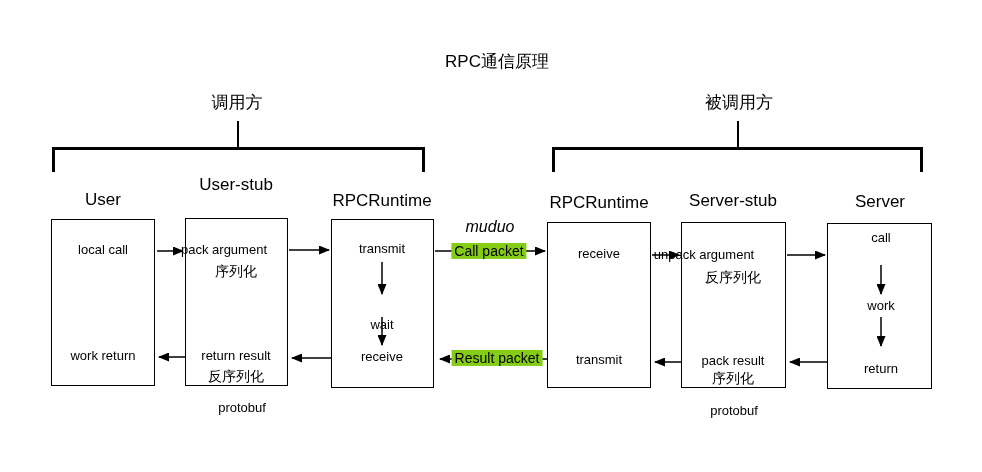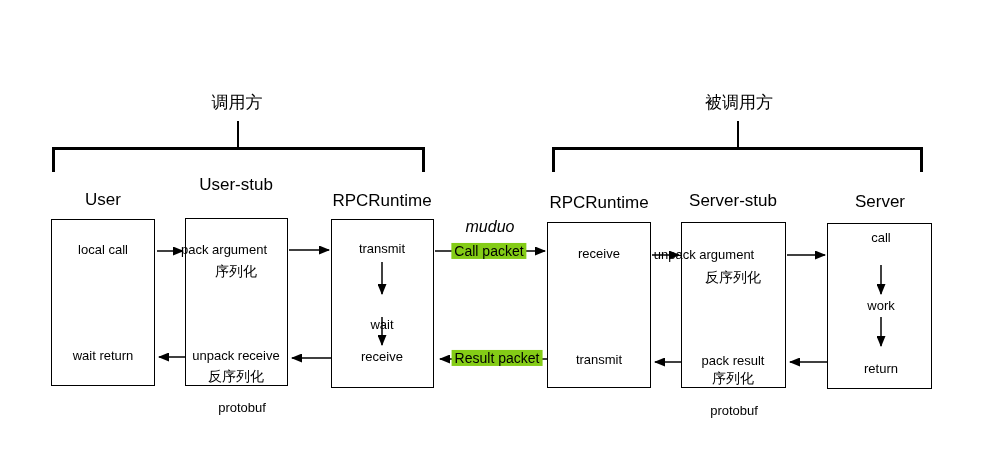--- a/index.html
+++ b/index.html
@@ -35,20 +35,21 @@
     height:25px;
   }
   .stem{position:absolute;width:2px;background:#000;}
   #wires{position:absolute;left:0;top:0;z-index:2;pointer-events:none;}
 </style>
 </head>
 <body>
 
 <div id="canvas">
 
+  <div class="ctext title" style="left:497px;top:62px;">RPC通信原理</div>
 
   <div class="ctext group-label" style="left:237px;top:103px;">调用方</div>
   <div class="stem" style="left:237px;top:121px;height:26px;"></div>
   <div class="bracket" style="left:52px;top:147px;width:373px;"></div>
 
   <div class="ctext group-label" style="left:739px;top:103px;">被调用方</div>
   <div class="stem" style="left:737px;top:121px;height:26px;"></div>
   <div class="bracket" style="left:552px;top:147px;width:371px;"></div>
 
   <div class="ctext box-title" style="left:103px;top:200px;">User</div>
@@ -59,25 +60,25 @@
   <div class="ctext box-title" style="left:880px;top:202px;">Server</div>
 
   <div class="node-box" style="left:51px;top:219px;width:104px;height:167px;"></div>
   <div class="node-box" style="left:185px;top:218px;width:103px;height:168px;"></div>
   <div class="node-box" style="left:331px;top:219px;width:103px;height:169px;"></div>
   <div class="node-box" style="left:547px;top:222px;width:104px;height:166px;"></div>
   <div class="node-box" style="left:681px;top:222px;width:105px;height:166px;"></div>
   <div class="node-box" style="left:827px;top:223px;width:105px;height:166px;"></div>
 
   <div class="ctext itext" style="left:103px;top:250px;">local call</div>
-  <div class="ctext itext" style="left:103px;top:356px;">wait return</div>
+  <div class="ctext itext" style="left:103px;top:356px;">work return</div>
 
   <div class="ctext itext" style="left:224px;top:250px;">pack argument</div>
   <div class="ctext csub" style="left:236px;top:271px;">序列化</div>
-  <div class="ctext itext" style="left:236px;top:356px;">unpack receive</div>
+  <div class="ctext itext" style="left:236px;top:356px;">return result</div>
   <div class="ctext csub" style="left:236px;top:376px;">反序列化</div>
   <div class="ctext footnote" style="left:242px;top:408px;">protobuf</div>
 
   <div class="ctext itext" style="left:382px;top:249px;">transmit</div>
   <div class="ctext itext" style="left:382px;top:308px;margin-top:17px;">wait</div>
   <div class="ctext itext" style="left:382px;top:357px;">receive</div>
 
   <div class="ctext itext" style="left:599px;top:254px;">receive</div>
   <div class="ctext itext" style="left:599px;top:360px;">transmit</div>
 

